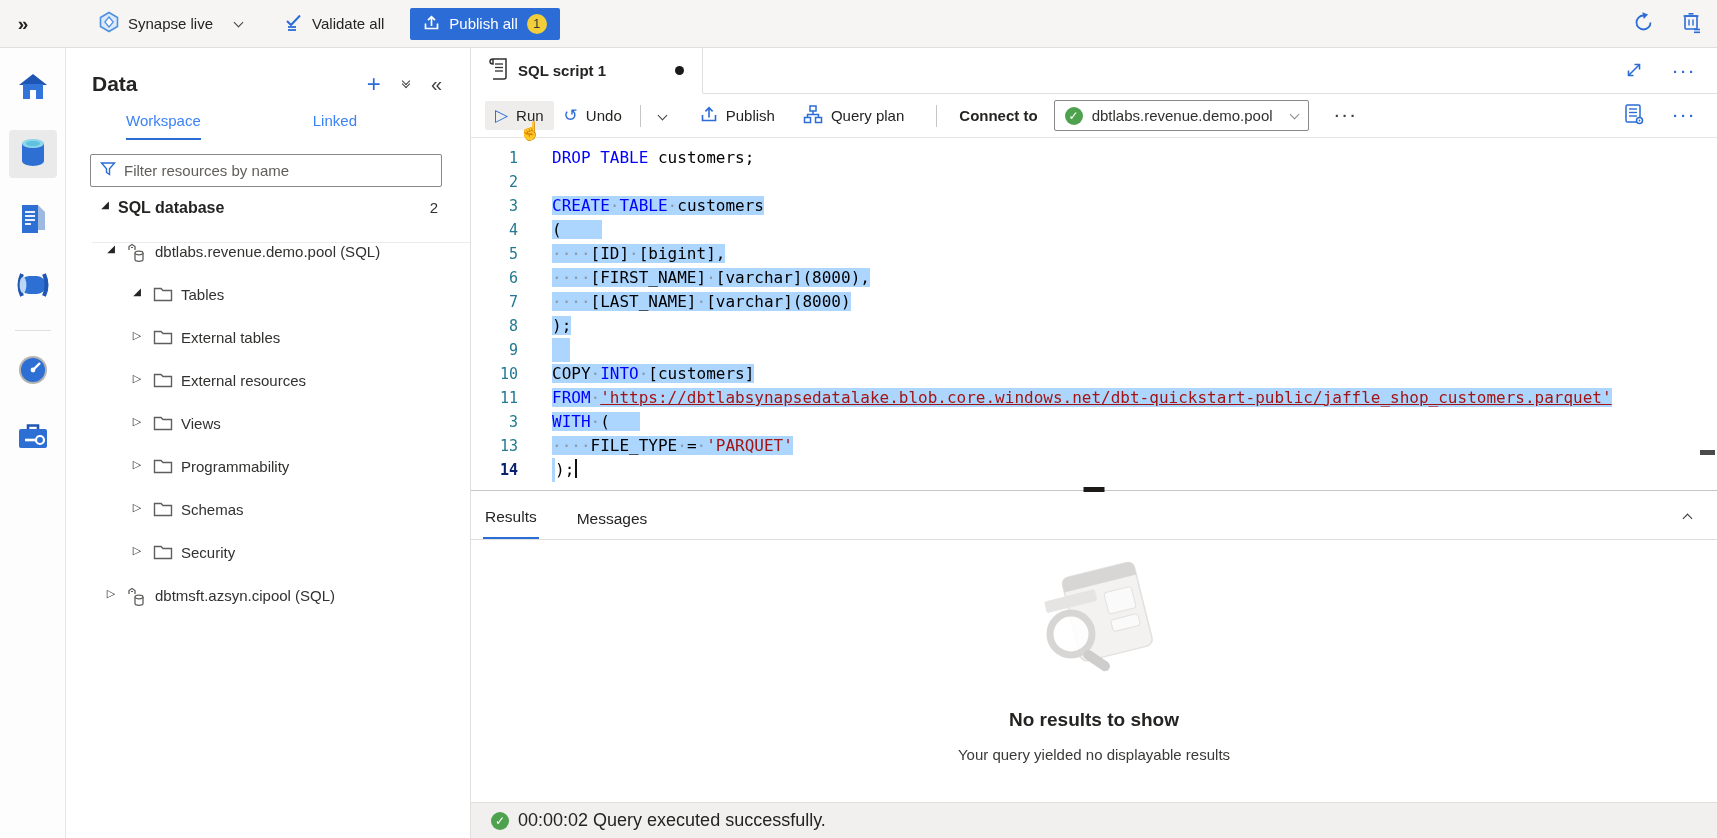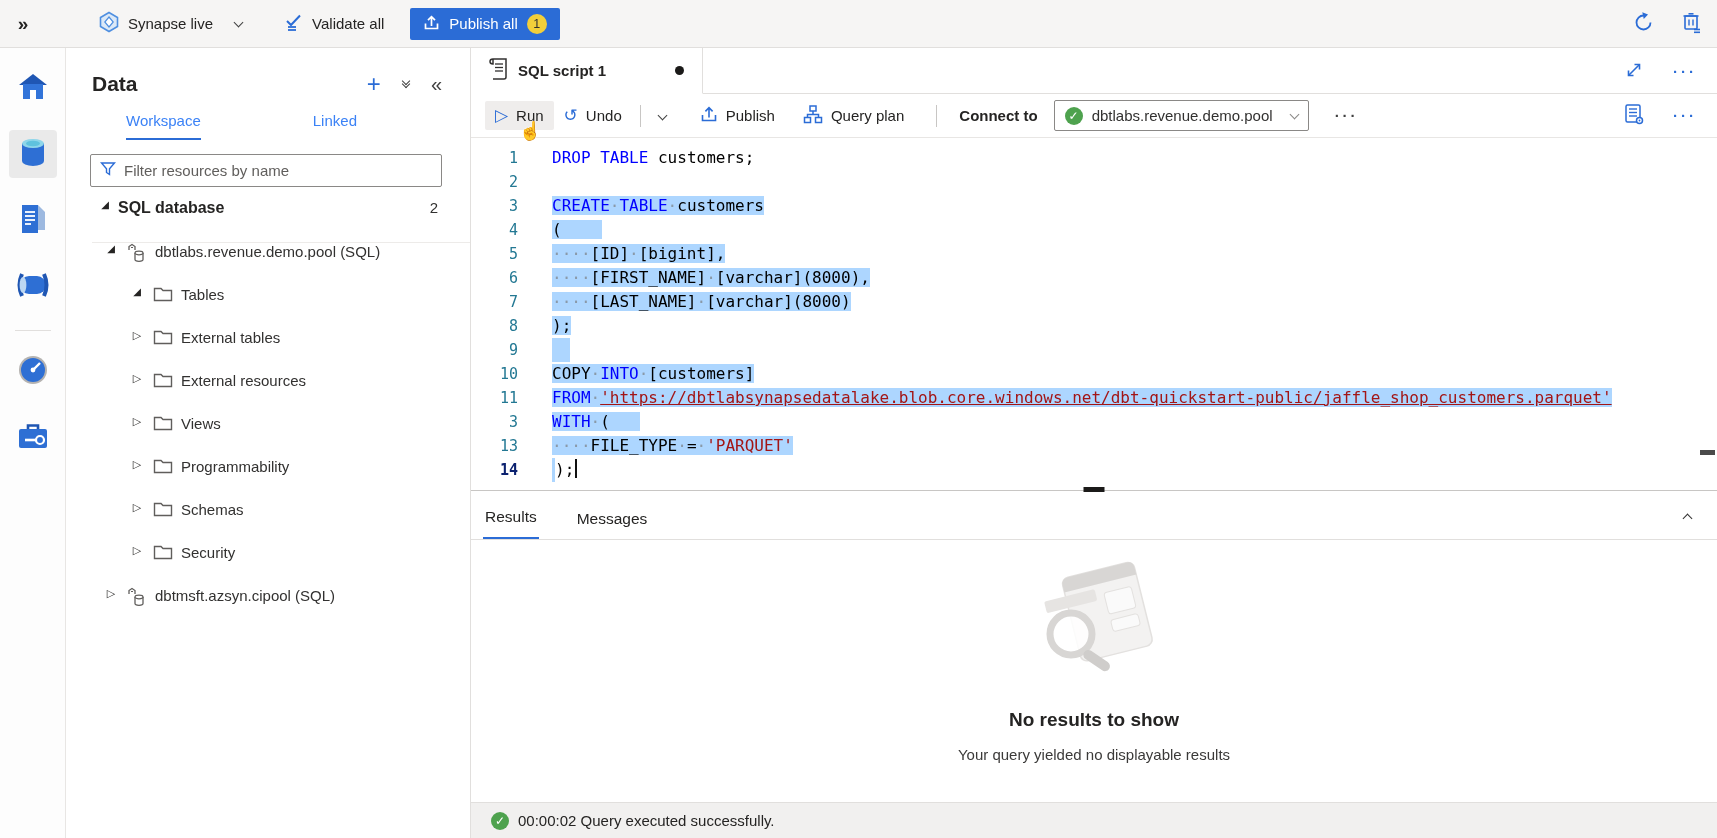--- a/index.html
+++ b/index.html
@@ -118,21 +118,21 @@
   .res-tab.active { border-bottom:2.5px solid #2b6cd6; }
   .res-collapse { position:absolute; right:26px; top:17px; cursor:pointer; }
   .res-collapse .chev { border-color:#323130; }
   .res-body { flex:1; display:flex; flex-direction:column; align-items:center; padding-top:16px; }
   .empty-title { font-size:19px; font-weight:bold; color:#252423; margin-top:10px; }
   .empty-sub { font-size:15px; color:#3b3a39; margin-top:15px; }
 
   
   .statusbar { height:36px; background:#f1f0ef; border-top:1px solid #e1dfdd;
     display:flex; align-items:center; padding-left:20px; gap:9px; }
-  .status-text { font-size:15px; color:#252423; }
+  .status-text { font-size:18px; color:#252423; }
 </style>
 </head>
 <body>
 
 <div class="topbar">
   <div class="tb-expand">»</div>
   <div class="tb-mode">
     <span>
       <svg width="22" height="22" viewBox="0 0 22 22">
           <polygon points="11,1.5 19.5,6.5 19.5,15.5 11,20.5 2.5,15.5 2.5,6.5" fill="#dce9f7" stroke="#4f8fe0" stroke-width="1.6"></polygon>

